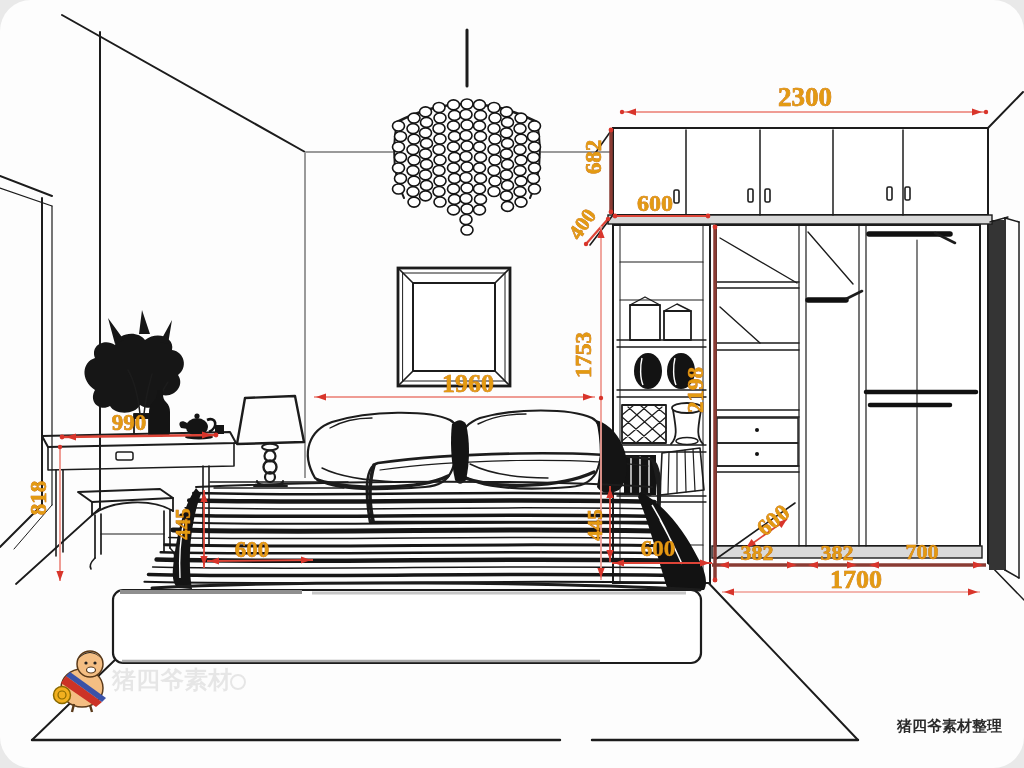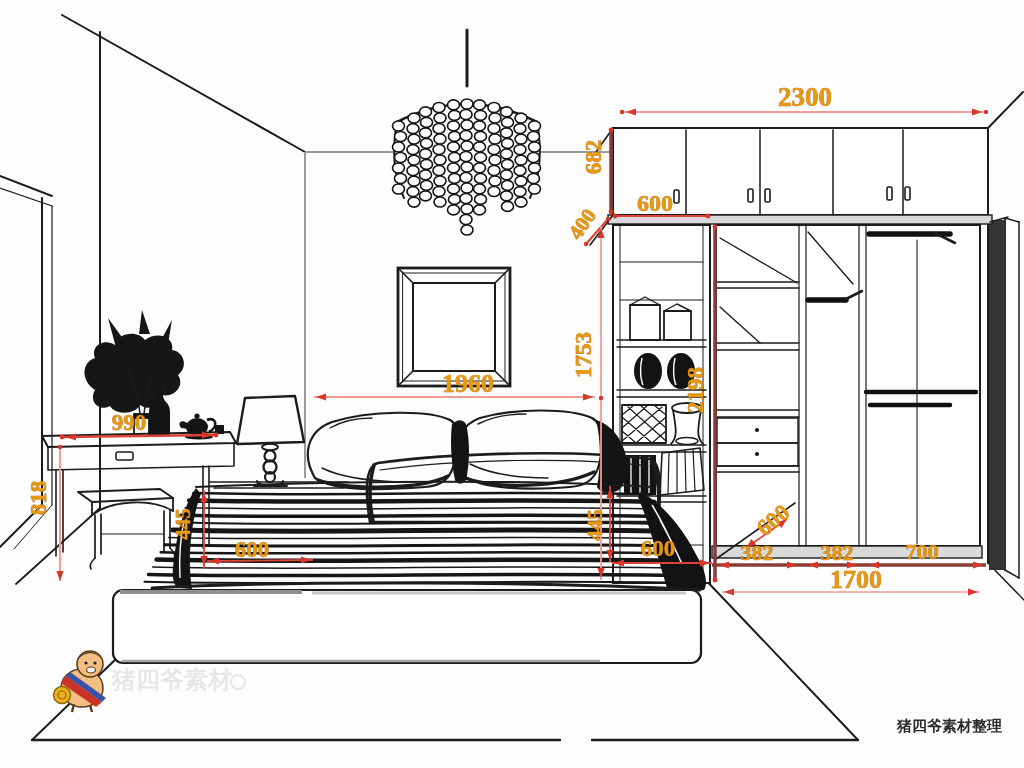--- a/index.html
+++ b/index.html
@@ -1,17 +1,17 @@
 <!DOCTYPE html>
 <html><head>
 <meta charset="utf-8">
 <style>
   html,body{margin:0;padding:0;background:#e9e9e9;}
   .canvas{position:relative;width:1024px;height:768px;margin:0 auto;background:#fdfdfd;overflow:hidden;
-          font-family:"Liberation Sans",sans-serif;}
+          font-family:"Liberation Sans",sans-serif;border-radius:31px;}
   svg{display:block}
   .ink{stroke:#1c1c1c;fill:none;stroke-linecap:round;stroke-linejoin:round;}
   .gray{stroke:#9a9a9a;fill:none;}
   .dim-label{font-family:"Liberation Serif",serif;font-weight:700;fill:#E39A12;
              paint-order:stroke;stroke:#c05e06;stroke-width:.6px;}
   .red{stroke:#DD4437;fill:none;}
   .pale{stroke:#EF9C94;fill:none;}
   .maroon{stroke:#8A3B33;fill:none;}
   .dot{fill:#D8352B;stroke:none;}
   #chandelier-beads ellipse{fill:#fff;stroke:#141414;stroke-width:1.6px;}

